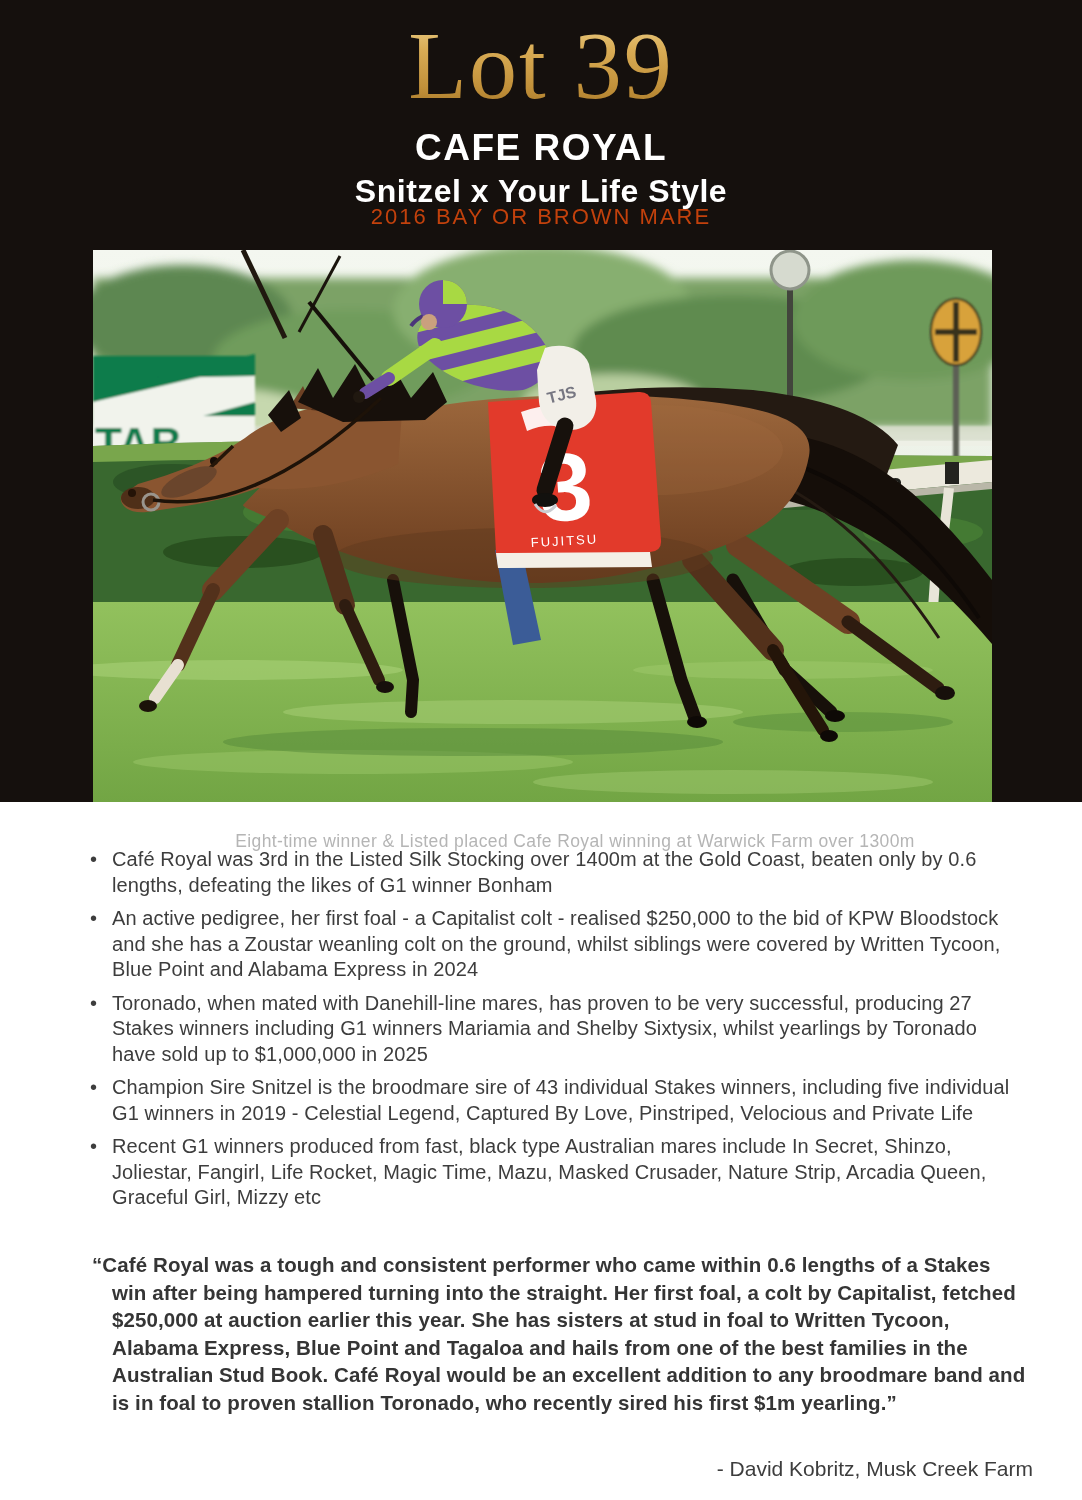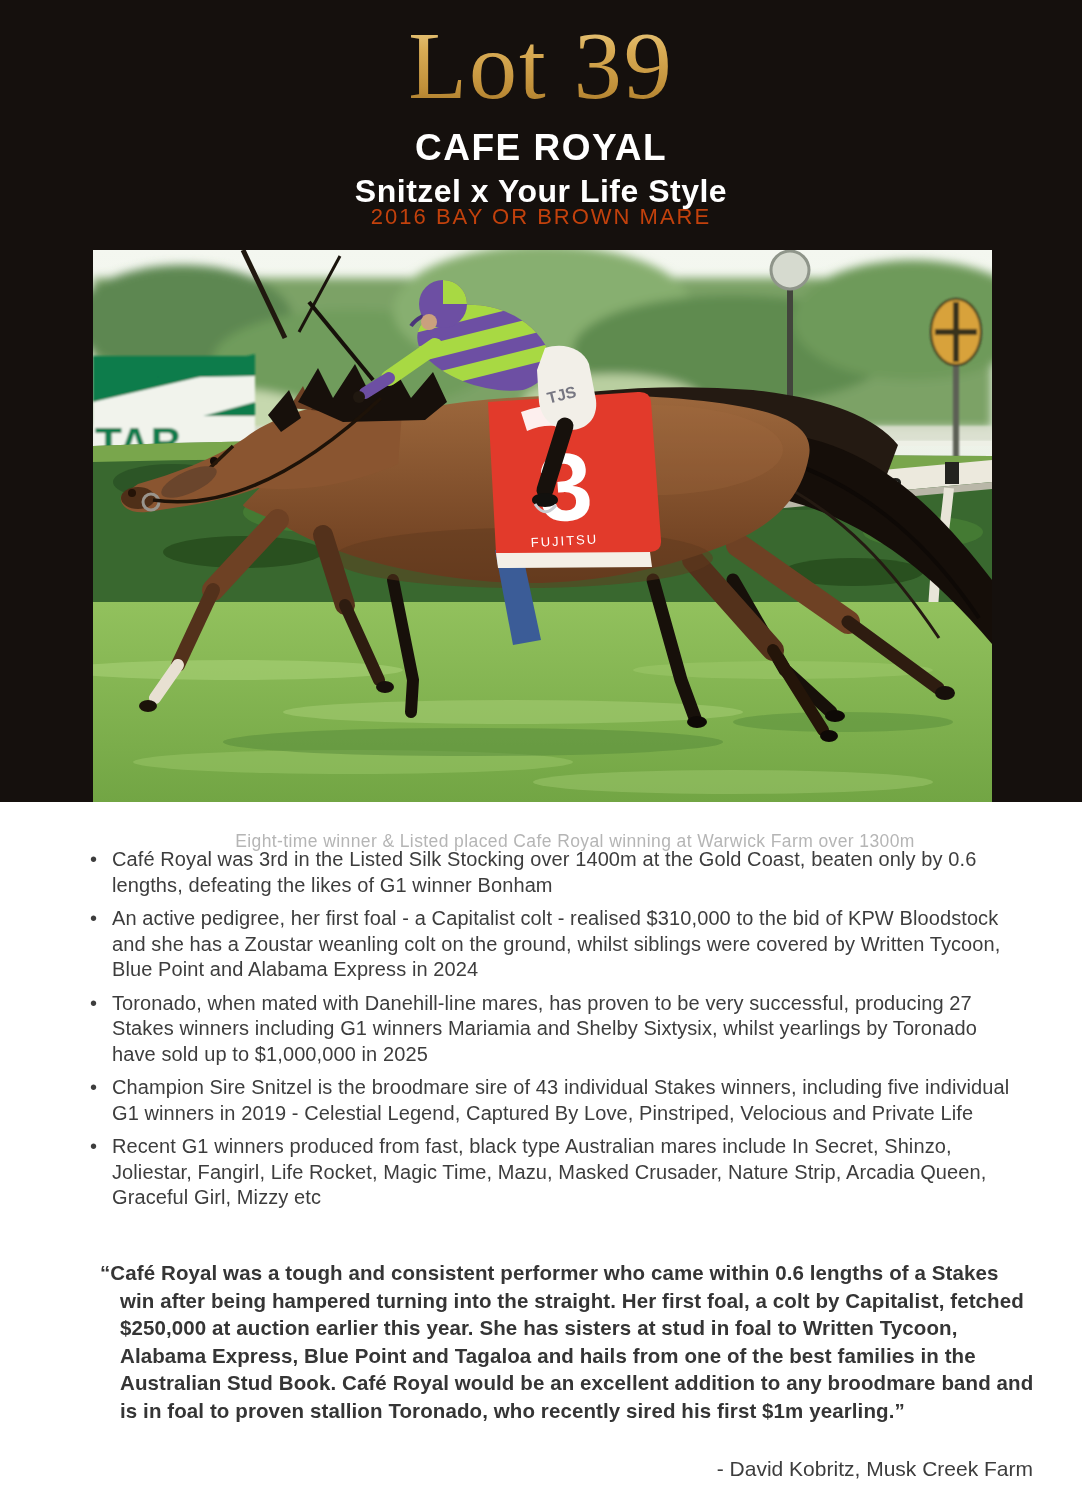--- a/index.html
+++ b/index.html
@@ -22,21 +22,21 @@
            font-size:17.5px;letter-spacing:0.4px;color:#b5b5b5;}
   .caption{position:absolute;top:0;left:0;width:100%;margin:16px;top:815px;padding:0;}
 
   
   .bullets{position:absolute;top:843px;left:86px;width:920px;margin:4px;padding:0;list-style:none;}
   .bullets li{position:relative;padding-left:22px;margin-bottom:8px;
               font-size:20px;line-height:25.5px;letter-spacing:0.1px;color:#3d3d3d;}
   .bullets li::before{content:"•";position:absolute;left:0;top:0;font-size:20px;color:#3d3d3d;}
 
   
-  .quote{position:absolute;top:1243px;left:84px;width:918px;margin:16px;
+  .quote{position:absolute;top:1243px;left:84px;width:918px;margin:8px;
          font-size:20.5px;line-height:27.6px;font-weight:bold;color:#353535;
          padding-left:20px;text-indent:-20px;letter-spacing:0.1px;}
   .attribution{position:absolute;top:1449px;right:77px;margin:8px;
          font-size:21px;font-weight:400;color:#3d3d3d;}
 </style>
 </head>
 <body>
 
 <div class="page">
 
@@ -256,21 +256,21 @@
           <path d="M442,254 q10,15 21,1" stroke="#c9ccd1" stroke-width="3" fill="none"></path>
         </g>
       </svg>
     </div>
   </header>
 
   <div class="caption">Eight-time winner &amp; Listed placed Cafe Royal winning at Warwick Farm over 1300m</div>
 
   <ul class="bullets">
     <li>Café Royal was 3rd in the Listed Silk Stocking over 1400m at the Gold Coast, beaten only by 0.6 lengths, defeating the likes of G1 winner Bonham</li>
-    <li>An active pedigree, her first foal - a Capitalist colt - realised $310,000 to the bid of KPW Bloodstock and she has a Zoustar weanling colt on the ground, whilst siblings were covered by Written Tycoon, Blue Point and Alabama Express in 2024</li>
+    <li>An active pedigree, her first foal - a Capitalist colt - realised $250,000 to the bid of KPW Bloodstock and she has a Zoustar weanling colt on the ground, whilst siblings were covered by Written Tycoon, Blue Point and Alabama Express in 2024</li>
     <li>Toronado, when mated with Danehill-line mares, has proven to be very successful, producing 27 Stakes winners including G1 winners Mariamia and Shelby Sixtysix, whilst yearlings by Toronado have sold up to $1,000,000 in 2025</li>
     <li>Champion Sire Snitzel is the broodmare sire of 43 individual Stakes winners, including five individual G1 winners in 2019 - Celestial Legend, Captured By Love, Pinstriped, Velocious and Private Life</li>
     <li>Recent G1 winners produced from fast, black type Australian mares include In Secret, Shinzo, Joliestar, Fangirl, Life Rocket, Magic Time, Mazu, Masked Crusader, Nature Strip, Arcadia Queen, Graceful Girl, Mizzy etc</li>
   </ul>
 
   <p class="quote">“Café Royal was a tough and consistent performer who came within 0.6 lengths of a Stakes win after being hampered turning into the straight. Her first foal, a colt by Capitalist, fetched $250,000 at auction earlier this year. She has sisters at stud in foal to Written Tycoon, Alabama Express, Blue Point and Tagaloa and hails from one of the best families in the Australian Stud Book. Café Royal would be an excellent addition to any broodmare band and is in foal to proven stallion Toronado, who recently sired his first $1m yearling.”</p>
   <p class="attribution">- David Kobritz, Musk Creek Farm</p>
 
 </div>
 

